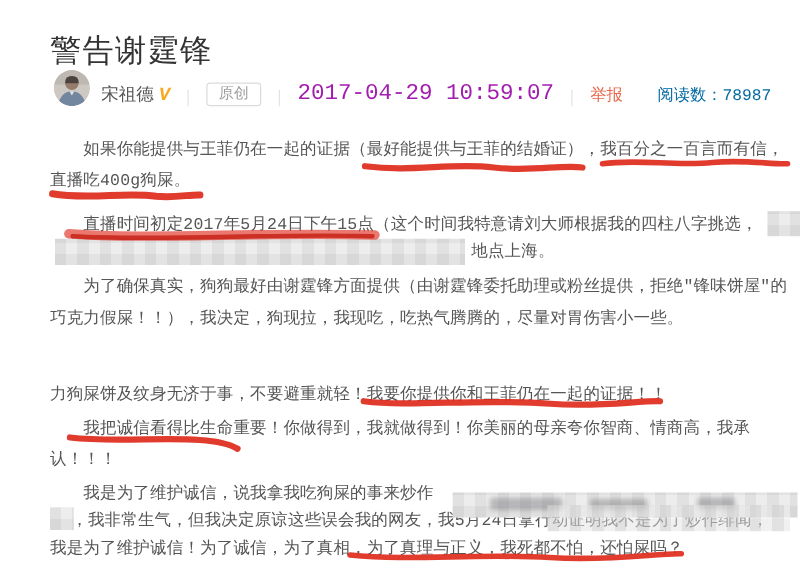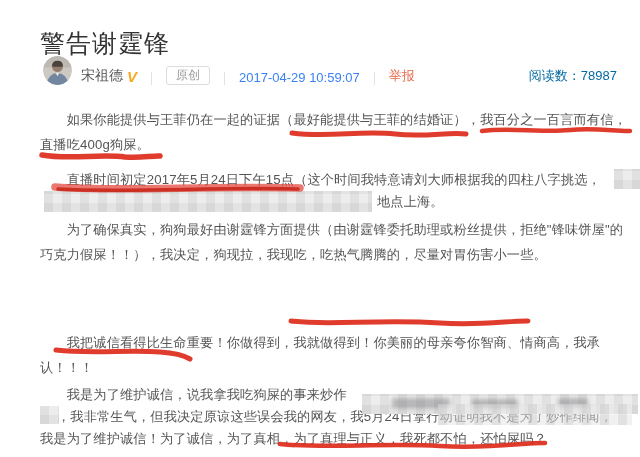--- a/index.html
+++ b/index.html
@@ -1,36 +1,36 @@
 <!DOCTYPE html>
 <html><head>
 <meta charset="utf-8">
 <style>
   html,body{margin:0;padding:0;background:#fff;}
   .page{
     position:relative;width:640px;height:457px;background:#ffffff;overflow:hidden;
-    font-family:Liberation Sans, sans-serif;
+    font-family:Liberation Mono, monospace;
   }
   .title{
     position:absolute;left:40px;top:10px;font-size:25px;line-height:32px;
     color:#333;font-weight:400;letter-spacing:1px;white-space:nowrap;
   }
   .meta-row{
     position:absolute;left:43px;top:53px;right:23px;height:32px;
     display:flex;align-items:flex-end;
   }
   .avatar{width:29px;height:29px;border-radius:50%;overflow:hidden;flex:0 0 auto;display:block;}
   .author{margin-left:9px;font-size:14px;color:#555;white-space:nowrap;}
   .vbadge{margin-left:4px;font-size:15px;font-weight:700;font-style:italic;color:#f8a821;}
   .msep{width:1px;height:13px;background:#e3e3e3;margin:0 14px;flex:0 0 auto;}
   .origin-tag{
     font-size:12px;color:#9b9b9b;border:1px solid #dcdcdc;border-radius:3px;
     padding:1px 9px 2px;line-height:14px;white-space:nowrap;
   }
-  .timestamp{font-size:13px;color:#3b82f6;white-space:nowrap;}
+  .timestamp{font-size:18px;color:#a21caf;white-space:nowrap;}
   .report{font-size:13px;color:#e8684b;text-decoration:none;cursor:pointer;white-space:nowrap;}
   .reads{margin-left:auto;font-size:13px;color:#0369a1;white-space:nowrap;}
   .bodyline{
     position:absolute;font-size:13.2px;line-height:18px;color:#555;
     letter-spacing:0.15px;white-space:pre;
   }
   .mosaic{
     position:absolute;z-index:3;
     background:
       repeating-linear-gradient(90deg, rgba(0,0,0,0.05) 0 9px, rgba(0,0,0,0) 9px 18px),
@@ -83,20 +83,21 @@
 
   <div class="bodyline" style="left:40px;top:111px;">　　如果你能提供与王菲仍在一起的证据（最好能提供与王菲的结婚证），我百分之一百言而有信，</div>
   <div class="bodyline" style="left:40px;top:136px;">直播吃400g狗屎。</div>
 
   <div class="bodyline" style="left:40px;top:171px;">　　直播时间初定2017年5月24日下午15点（这个时间我特意请刘大师根据我的四柱八字挑选，</div>
   <div class="bodyline" style="left:377px;top:193px;">地点上海。</div>
 
   <div class="bodyline" style="left:40px;top:221px;">　　为了确保真实，狗狗最好由谢霆锋方面提供（由谢霆锋委托助理或粉丝提供，拒绝"锋味饼屋"的</div>
   <div class="bodyline" style="left:40px;top:246px;">巧克力假屎！！），我决定，狗现拉，我现吃，吃热气腾腾的，尽量对胃伤害小一些。</div>
 
+  <div class="bodyline" style="left:40px;top:307px;">力狗屎饼及纹身无济于事，不要避重就轻！我要你提供你和王菲仍在一起的证据！！</div>
 
   <div class="bodyline" style="left:40px;top:334px;">　　我把诚信看得比生命重要！你做得到，我就做得到！你美丽的母亲夸你智商、情商高，我承</div>
   <div class="bodyline" style="left:40px;top:359px;">认！！！</div>
 
   <div class="bodyline" style="left:40px;top:386px;">　　我是为了维护诚信，说我拿我吃狗屎的事来炒作</div>
   <div class="bodyline" style="left:57px;top:408px;">，我非常生气，但我决定原谅这些误会我的网友，我5月24日拿行动证明我不是为了炒作绯闻，</div>
   <div class="bodyline" style="left:40px;top:430px;">我是为了维护诚信！为了诚信，为了真相，为了真理与正义，我死都不怕，还怕屎吗？</div>
 
   <div class="mosaic" style="left:614px;top:169px;width:26px;height:20px;"></div>
   <div class="mosaic" style="left:44px;top:191px;width:328px;height:21px;"></div>

